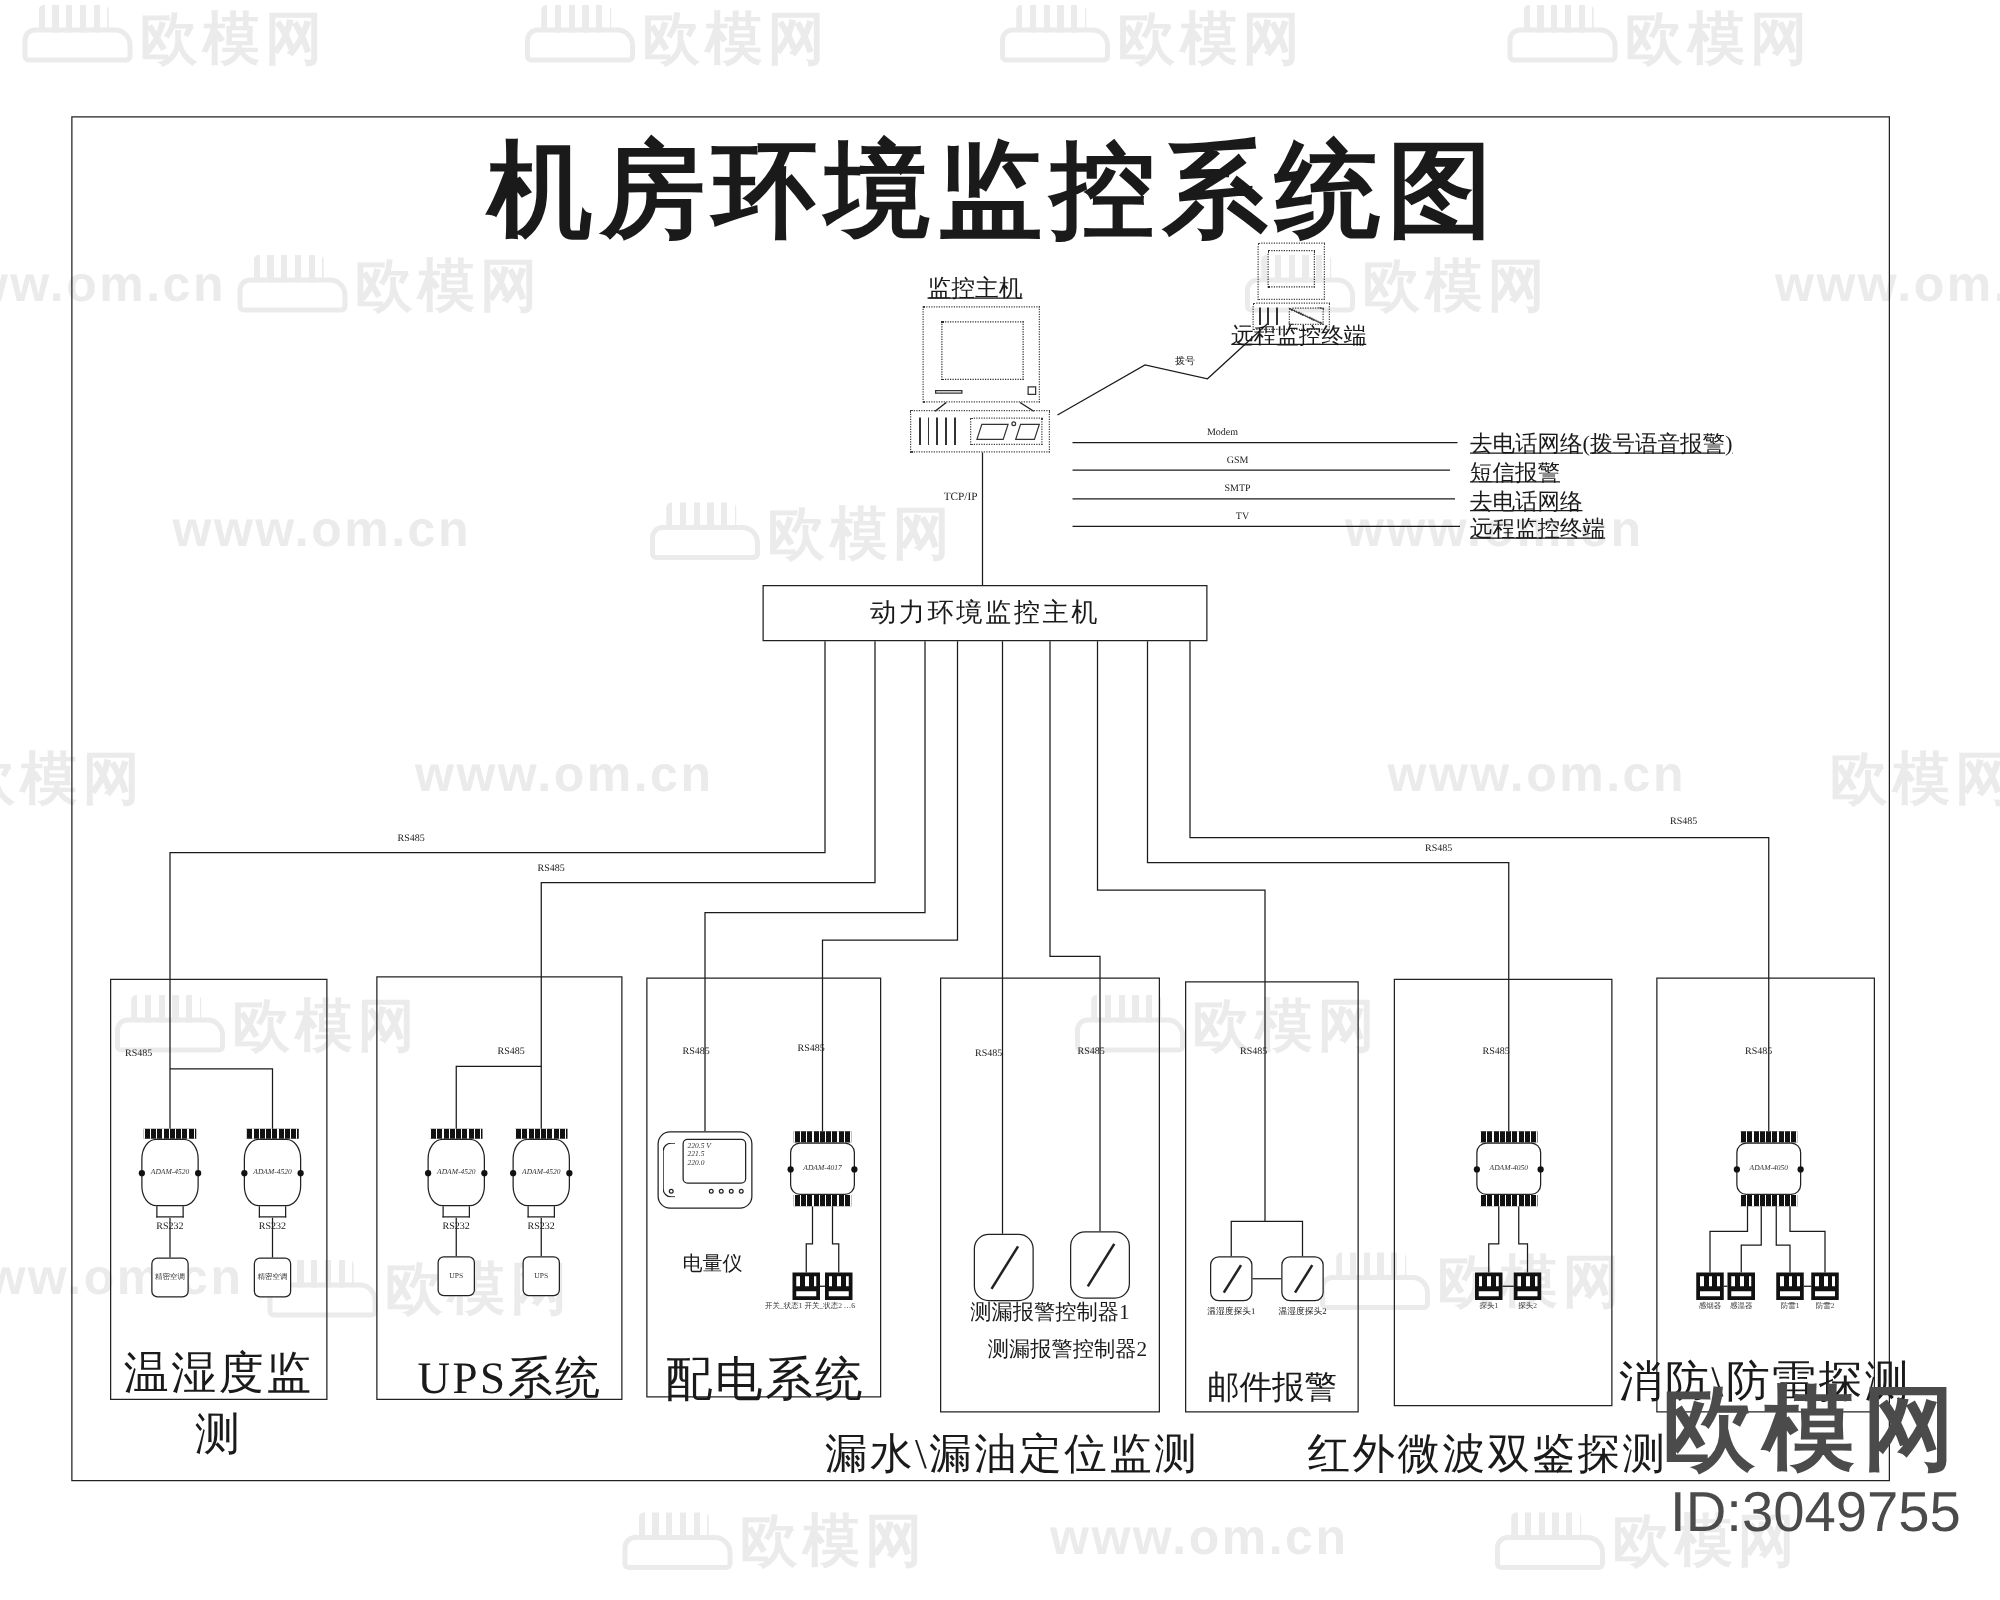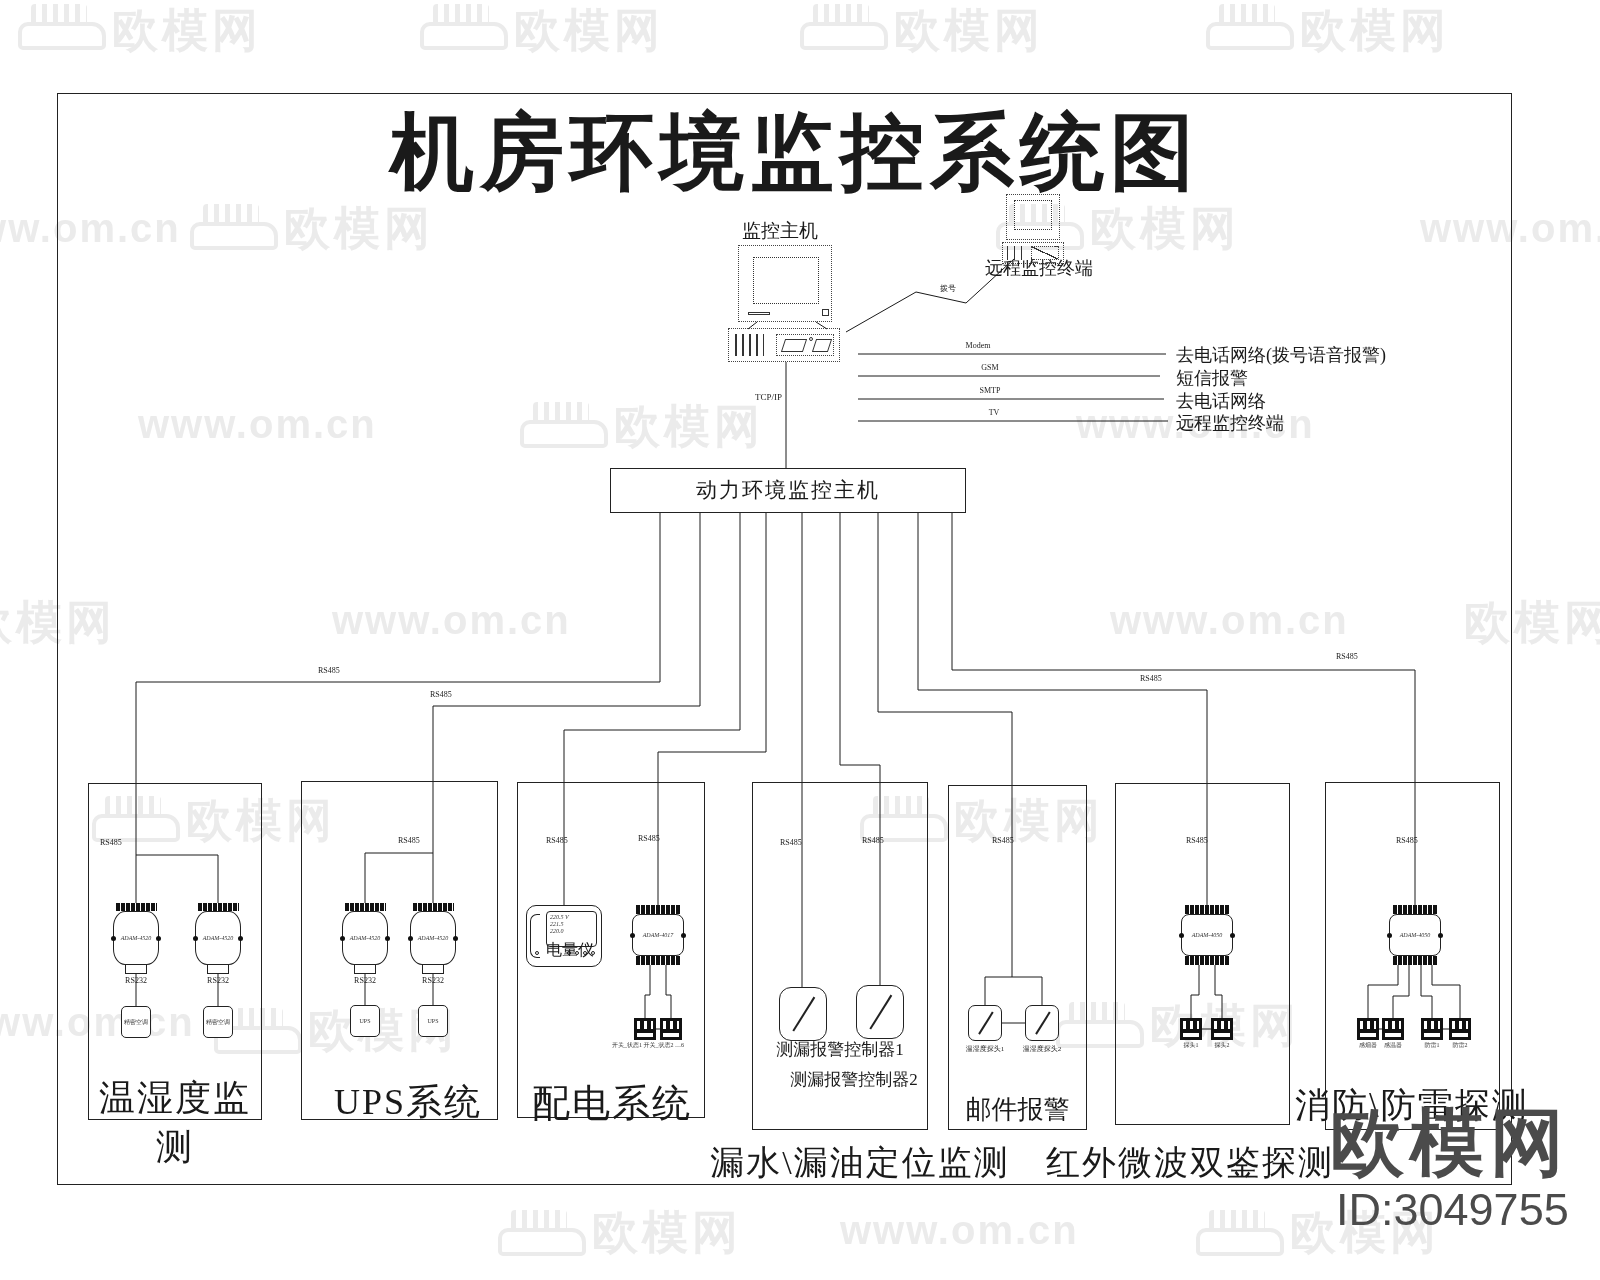--- a/index.html
+++ b/index.html
@@ -22,21 +22,21 @@
   .sofa::before { content:""; position:absolute; left:13px; top:2px; width:56px; height:22px;
           border-radius:4px; background:repeating-linear-gradient(90deg, currentColor 0 5px, rgba(0,0,0,0) 5px 11px); }
   .sofa::after  { content:""; position:absolute; left:0; top:20px; width:80px; height:20px;
           border:4px solid currentColor; border-radius:10px 14px 5px 5px; }
   .wm-dark { position:absolute; z-index:6; color:#4b4b4b; font-weight:bold;
           font-family:"Liberation Sans","DejaVu Sans",sans-serif; white-space:nowrap; }
   
   .title { font-size:84px; font-weight:bold; letter-spacing:6px; }
   .syslabel { font-size:36px; letter-spacing:2px; }
   .cap   { font-size:34px; letter-spacing:2px; }
-  .lbl18 { font-size:18px; }
+  .lbl18 { font-size:18px;text-decoration:underline; }
   .lbl17 { font-size:17px; }
   .lbl16 { font-size:16px; }
   .t8 { font-size:8px; color:#222; }
   .t7 { font-size:7px; color:#222; }
   .t6 { font-size:6px; color:#333; line-height:7px; }
   
   .adam { position:absolute; width:46px; z-index:4; }
   .adam-top { height:8px; margin:0 2px; background:#111;
       background-image:repeating-linear-gradient(90deg,#fff 0 1px, rgba(0,0,0,0) 1px 5px); }
   .adam-body { height:54px; border:1.5px solid #222; border-radius:12px/16px; position:relative;
@@ -298,38 +298,38 @@
     <div>220.0</div>
   </div>
   <div class="meter-btns">
       <i></i>
       <i></i>
       <i></i>
       <i></i>
       <i></i>
     </div>
 </div>
-<div class="abs ctr lbl16 lay2" style="left:535px;top:940px;width:70px">电量仪</div>
+<div class="abs ctr lbl16 lay2" style="left:535px;top:1001px;width:70px">电量仪</div>
 <div class="mod" style="left:632px;top:905px">
   <div class="mod-strip"></div>
   <div class="mod-body">
       <span class="t6" style="font-style:italic">ADAM-4017</span>
     </div>
   <div class="mod-strip"></div>
 </div>
 <div class="blk" style="left:634px;top:1018px"></div>
 <div class="blk" style="left:660px;top:1018px"></div>
 <div class="abs t6 ctr lay2" style="left:598px;top:1042px;width:100px">开关_状态1 开关_状态2 …6</div>
 <div class="abs ctr syslabel lay2" style="left:520px;top:1078px;width:184px;font-size:38px">配电系统</div>
 
 <div class="sensor lg" style="left:779px;top:987px"></div>
 <div class="sensor lg" style="left:856px;top:985px"></div>
 <div class="abs lbl17 ctr lay2" style="left:758px;top:1038px;width:164px">测漏报警控制器1</div>
 <div class="abs lbl17 ctr lay2" style="left:772px;top:1068px;width:164px">测漏报警控制器2</div>
-<div class="abs cap lay2" style="left:660px;top:1140px;width:400px;text-align:center">漏水\漏油定位监测</div>
+<div class="abs cap lay2" style="left:660px;top:1140px;width:400px;text-align:left">漏水\漏油定位监测</div>
 
 <div class="sensor sm" style="left:968px;top:1005px"></div>
 <div class="sensor sm" style="left:1025px;top:1005px"></div>
 <div class="abs t7 ctr lay2" style="left:957px;top:1044px;width:56px">温湿度探头1</div>
 <div class="abs t7 ctr lay2" style="left:1014px;top:1044px;width:56px">温湿度探头2</div>
 <div class="abs ctr lay2" style="left:948px;top:1092px;width:139px;font-size:26px">邮件报警</div>
 
 <div class="mod" style="left:1181px;top:905px">
   <div class="mod-strip"></div>
   <div class="mod-body">

